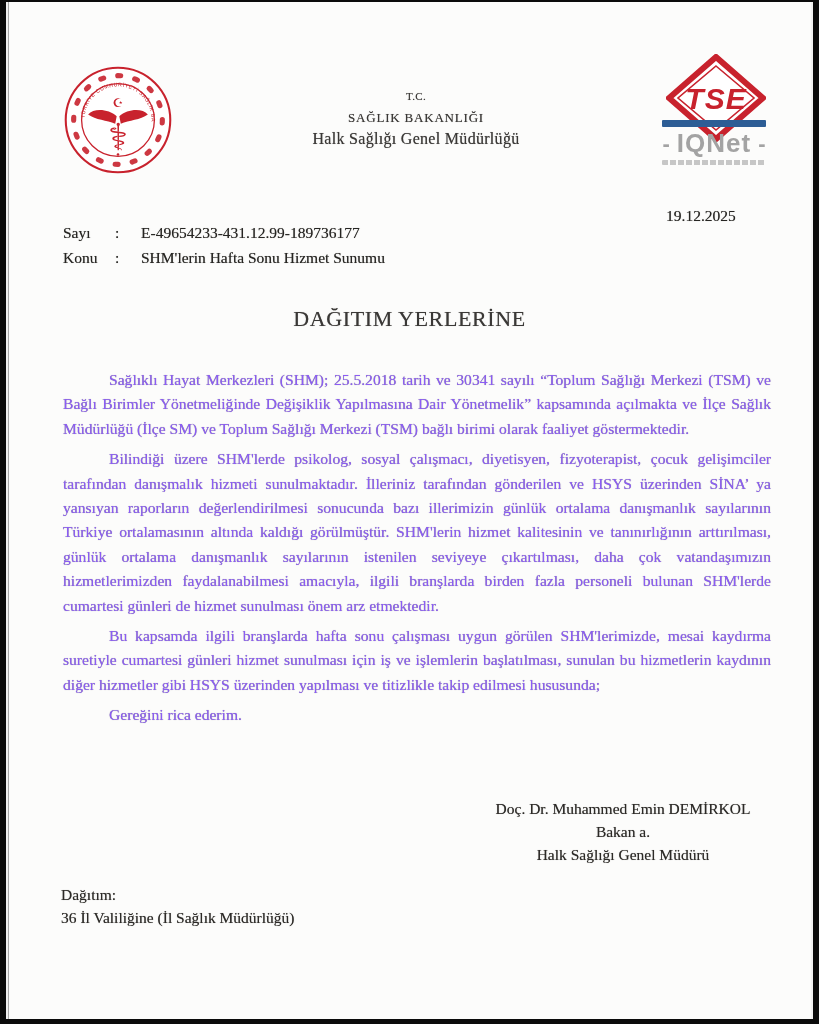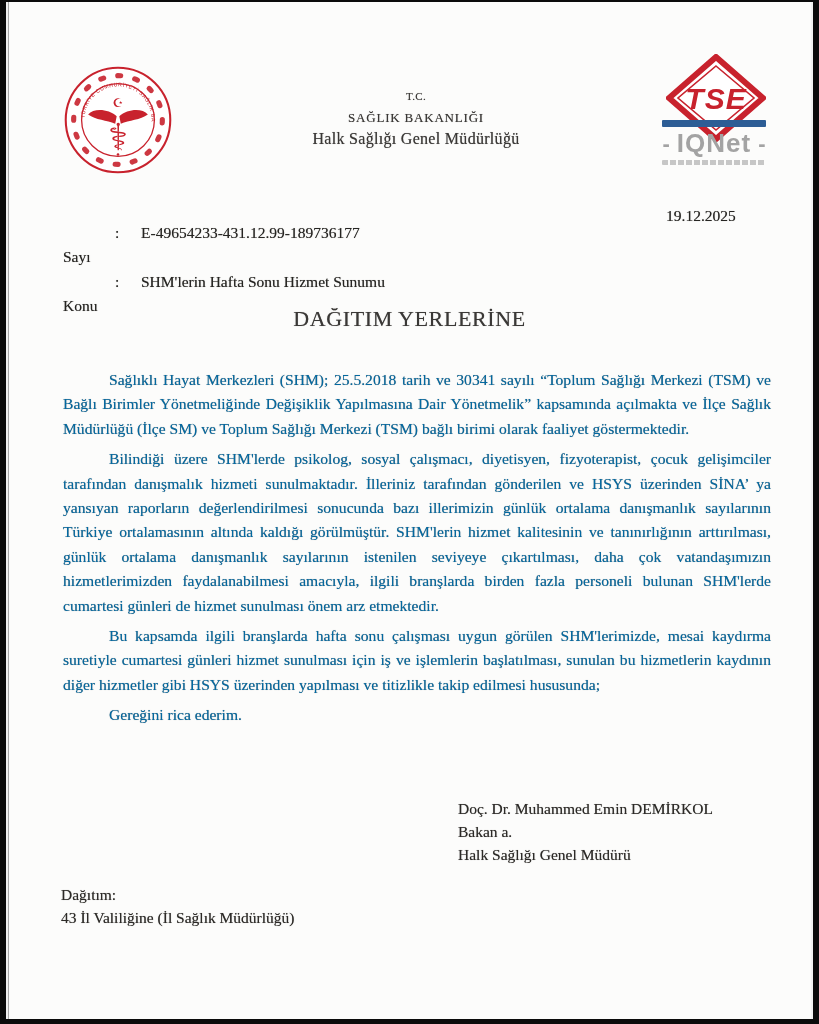--- a/index.html
+++ b/index.html
@@ -36,39 +36,39 @@
   .iqnet-row{ display:flex; align-items:center; justify-content:center; gap:7px; }
   .iqnet-word{ font-family:"Liberation Sans","DejaVu Sans",sans-serif; font-weight:bold; font-size:26px; letter-spacing:1px; filter:blur(.4px); }
   .iqnet-dash{ font-family:"Liberation Sans",sans-serif; font-weight:bold; font-size:22px; filter:blur(.4px); }
   .iqnet-sub{ width:104px; height:5px; margin:1px auto 0 auto;
     background:repeating-linear-gradient(90deg,#b9b9b9 0 6px,#fcfcfb 6px 8px);
     border-radius:1px; opacity:.8; }
 
   
   .meta{ position:absolute; left:57px; top:218px; font-size:15.5px; line-height:25px; color:#262522; }
   .meta-row{ display:flex; }
-  .meta-label{ width:52px;margin-top:24px; }
+  .meta-label{ width:52px; }
   .meta-colon{ width:26px; text-align:left; }
   .date{ position:absolute; left:660px; top:205px; font-size:15.5px; color:#262522; }
 
   
   .recipient{
     position:absolute; left:0; top:304px; width:100%;
     text-align:center; font-size:22px; letter-spacing:.6px; color:#3a3836;
   }
   .letter-body{
     position:absolute; left:57px; top:366px; width:708px;
-    font-size:15.6px; line-height:24.4px; text-align:justify; color:#0369a1;
+    font-size:15.6px; line-height:24.4px; text-align:justify; color:#8b5cf6;
   }
   .letter-body p{ margin:0 0 6px 0; text-indent:46px; }
   .closing{ margin-top:2px; text-indent:46px; }
 
   .signature{
     position:absolute; left:452px; top:795px; width:330px;
-    text-align:left; font-size:15.5px; line-height:23px; color:#2c2a27;
+    text-align:center; font-size:15.5px; line-height:23px; color:#2c2a27;
   }
   .distribution{
     position:absolute; left:55px; top:881px;
     font-size:15.5px; line-height:23px; color:#2c2a27;
   }
 </style>
 </head>
 <body>
 
 <div class="page">
@@ -138,16 +138,16 @@
   </div>
 
   <div class="signature scan-text">
     <div>Doç. Dr. Muhammed Emin DEMİRKOL</div>
     <div>Bakan a.</div>
     <div>Halk Sağlığı Genel Müdürü</div>
   </div>
 
   <div class="distribution scan-text">
     <div>Dağıtım:</div>
-    <div>43 İl Valiliğine (İl Sağlık Müdürlüğü)</div>
+    <div>36 İl Valiliğine (İl Sağlık Müdürlüğü)</div>
   </div>
 
 </div>
 
 </body></html>

